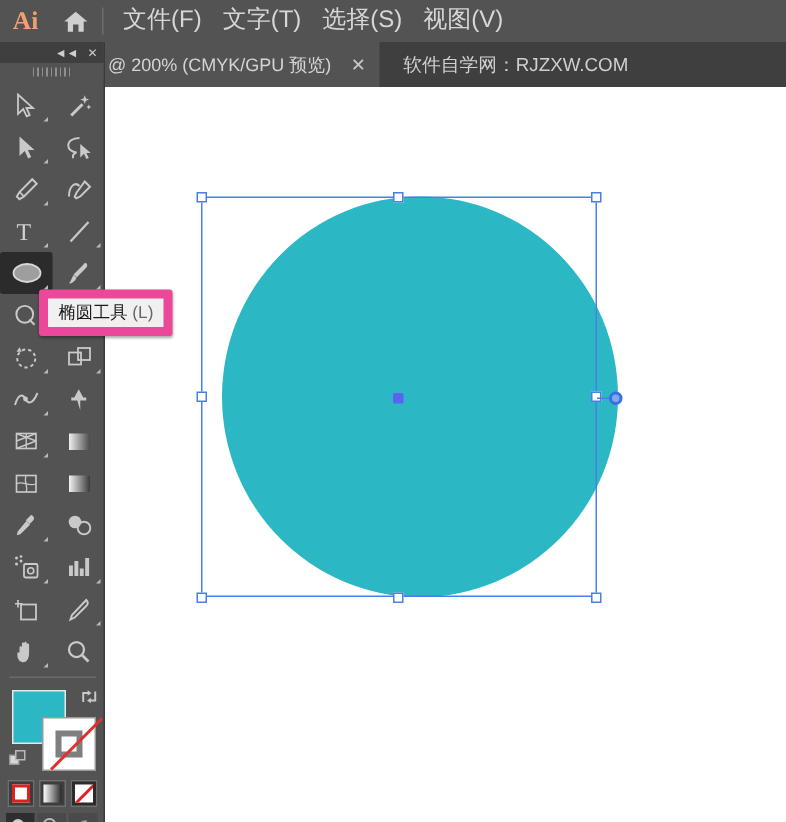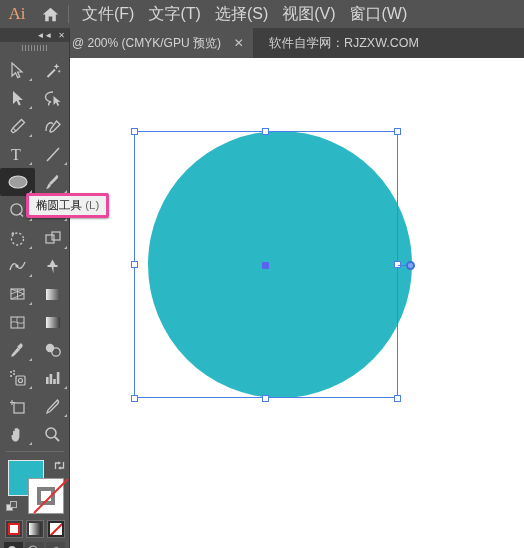--- a/index.html
+++ b/index.html
@@ -11,21 +11,21 @@
   }
   #app{position:relative;width:524px;height:548px;overflow:hidden;background:#ffffff;}
 
   
   .menubar{
     position:absolute;left:0;top:0;width:524px;height:28px;
     background:#535353;display:flex;align-items:center;
   }
   .ai-logo{
     width:34px;height:16px;display:flex;align-items:center;justify-content:center;
-    color:#f0a070;font-size:17px;font-weight:normal;font-family:"Liberation Serif",serif;
+    color:#f0a070;font-size:17px;font-weight:bold;font-family:"Liberation Serif",serif;
     letter-spacing:0px;
   }
   .home-btn{
     width:32px;height:28px;display:flex;align-items:center;justify-content:center;
   }
   .menu-sep{width:1px;height:18px;background:#6e6e6e;margin:0 6px 0 2px;}
   .menu-items{display:flex;align-items:center;height:28px;}
   .menu-item{
     color:#d6d6d6;font-size:16px;padding:0 7px;height:28px;line-height:28px;
     white-space:nowrap;cursor:default;
@@ -153,21 +153,21 @@
   .draw-row{display:flex;justify-content:center;gap:2px;margin-top:4px;}
   .draw-btn{
     width:19px;height:17px;background:#4a4a4a;display:flex;align-items:center;
     justify-content:center;box-sizing:border-box;
   }
   .draw-btn.sel{background:#2e2e2e;}
 
   
   .tooltip{
     position:absolute;left:26px;top:193px;
-    background:#f0f0f0;border:3px solid #ec4899;border-radius:2px;
+    background:#f0f0f0;border:6px solid #ec4899;border-radius:2px;
     padding:2px 7px;font-size:11.5px;color:#1b1b1b;white-space:nowrap;
     z-index:50;box-shadow:0 1px 2px rgba(0,0,0,.35);
   }
   .tooltip .key{color:#666666;}
 </style>
 </head>
 <body>
 
 <div id="app">
 
@@ -177,21 +177,20 @@
       <svg width="17" height="15" viewBox="0 0 17 15" aria-hidden="true">
         <path d="M8.5 0.8 L16.2 7.4 L13.8 7.4 L13.8 14.2 L10.3 14.2 L10.3 9.4 L6.7 9.4 L6.7 14.2 L3.2 14.2 L3.2 7.4 L0.8 7.4 Z" fill="#d0d0d0"></path>
       </svg>
     </div>
     <div class="menu-sep"></div>
     <div class="menu-items">
       <div class="menu-item">文件(F)</div>
       <div class="menu-item">文字(T)</div>
       <div class="menu-item">选择(S)</div>
       <div class="menu-item">视图(V)</div>
-      <div class="menu-item">窗口(W)</div>
     </div>
   </div>
 
   <div class="tabbar">
     <div class="tabbar-pad"></div>
     <div class="doc-tab">
       <span class="tab-label">@ 200% (CMYK/GPU 预览)</span>
       <span class="tab-close">✕</span>
     </div>
     <div class="site-label">软件自学网：RJZXW.COM</div>

